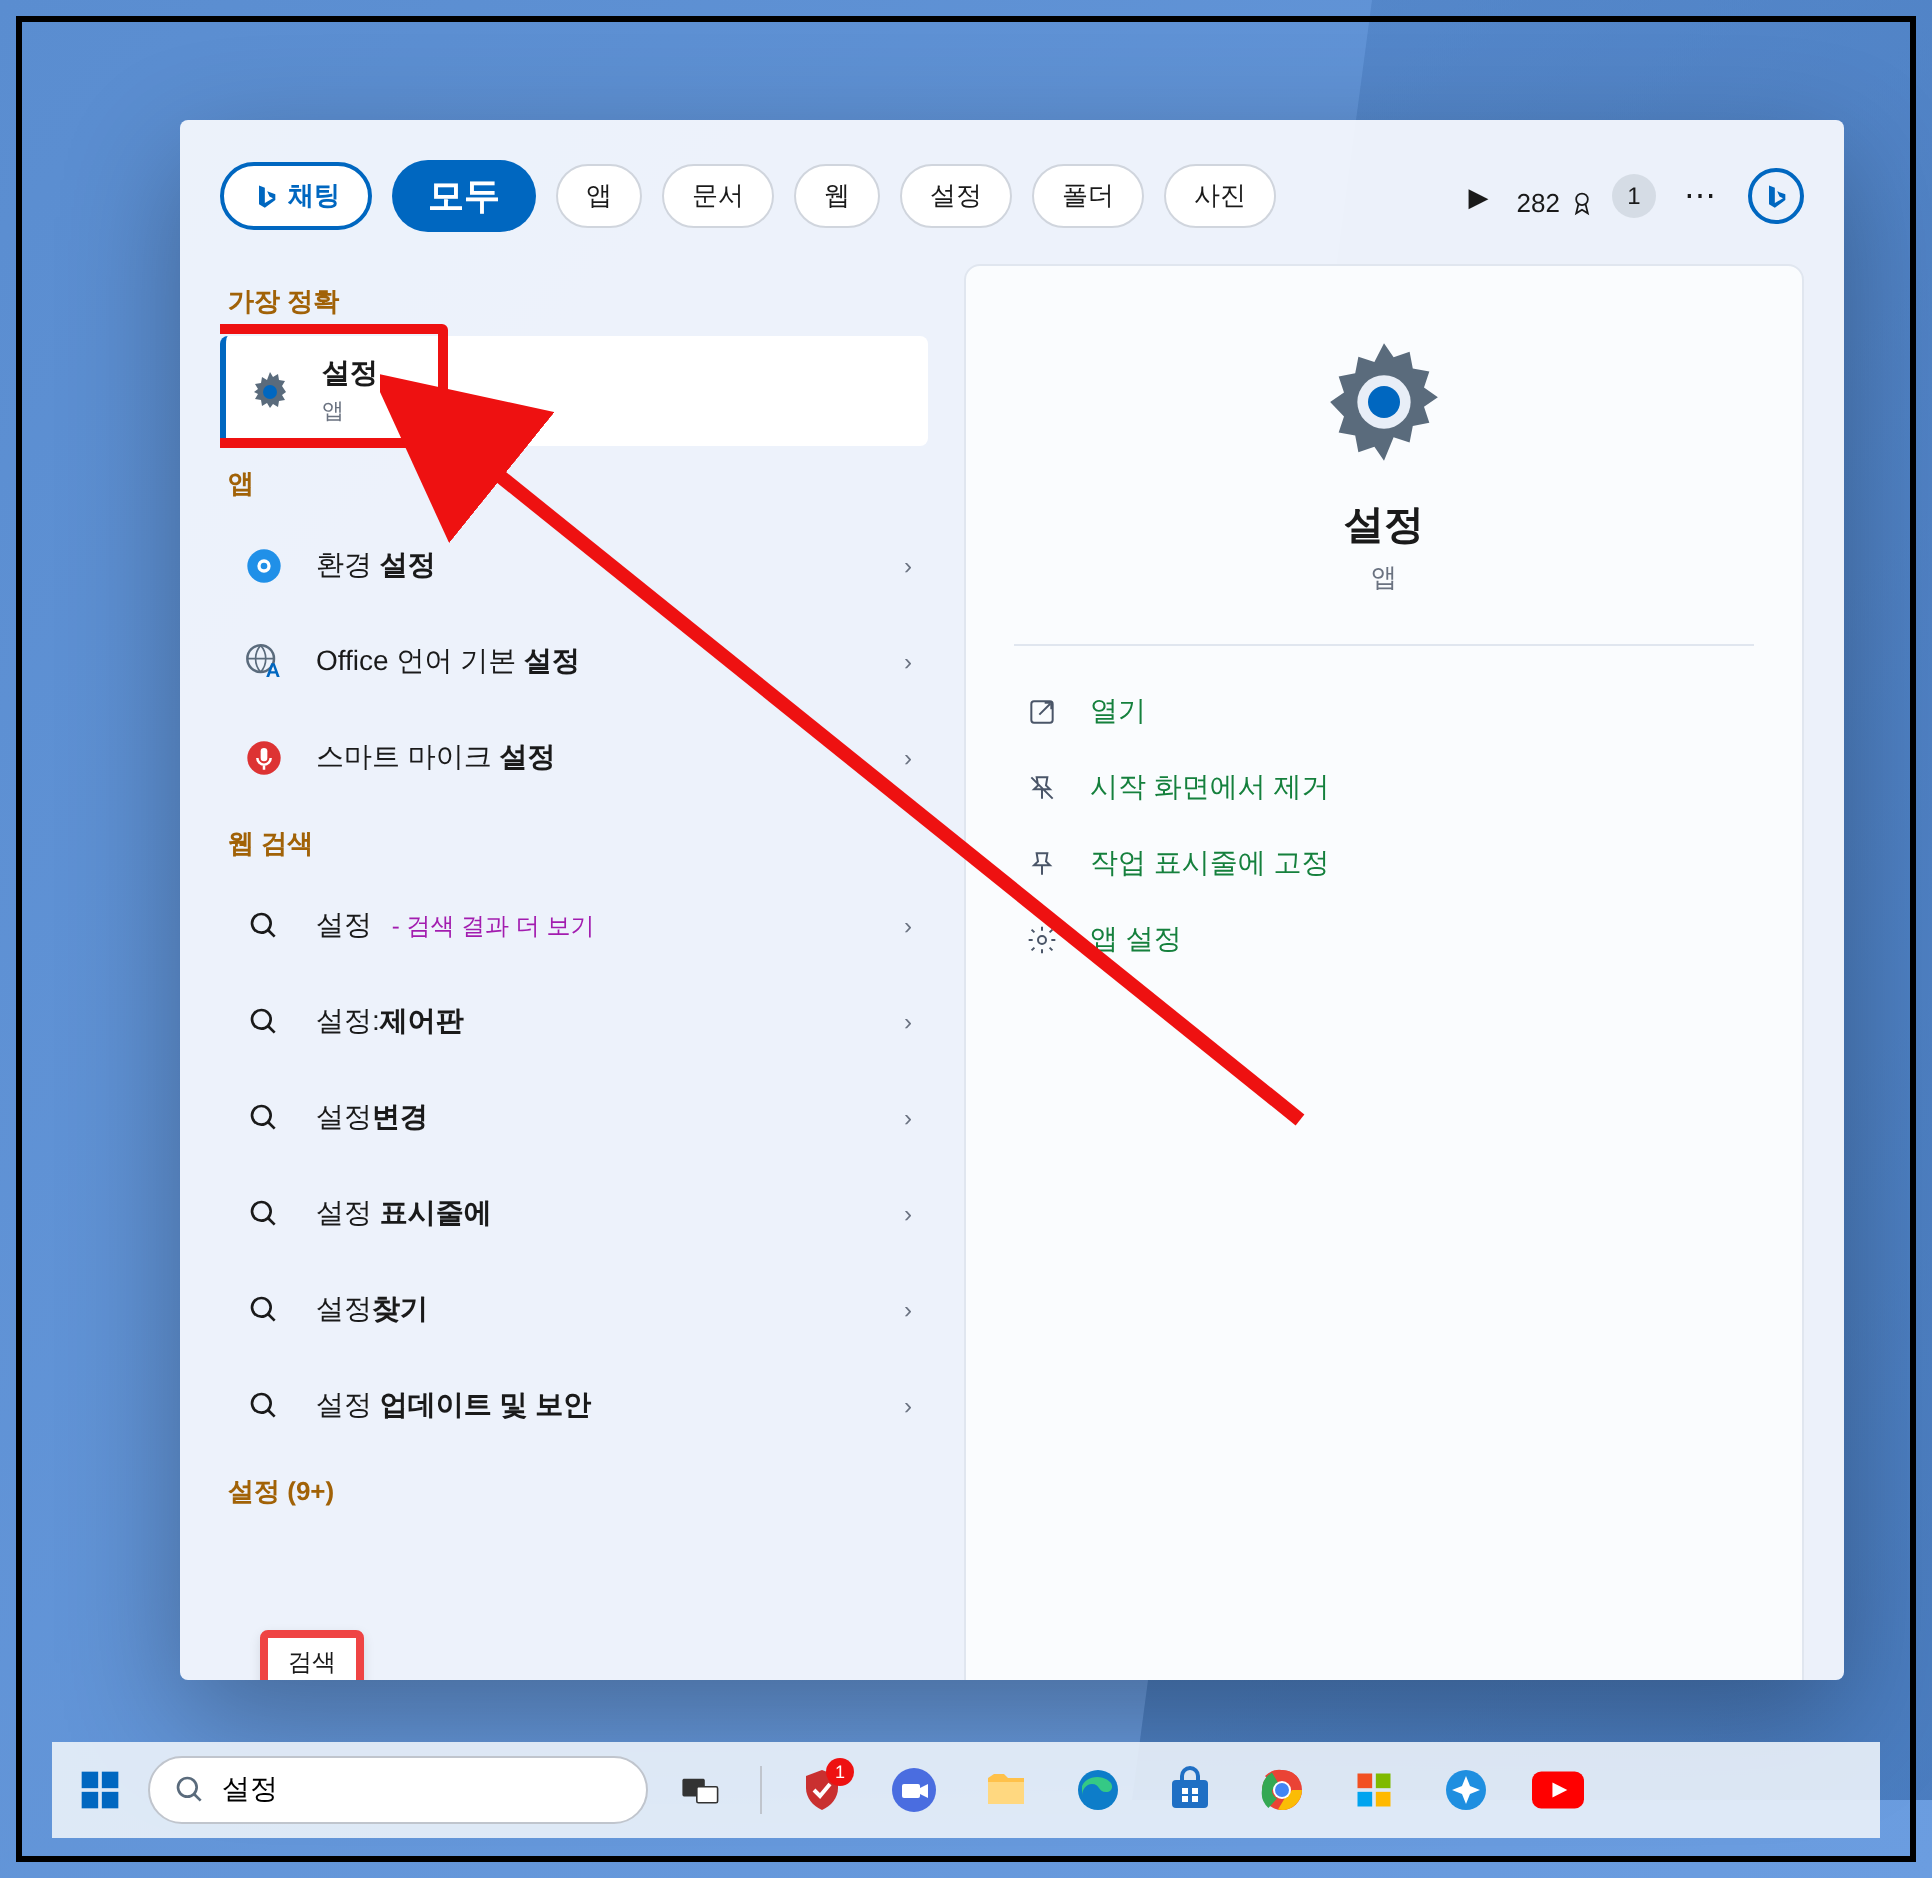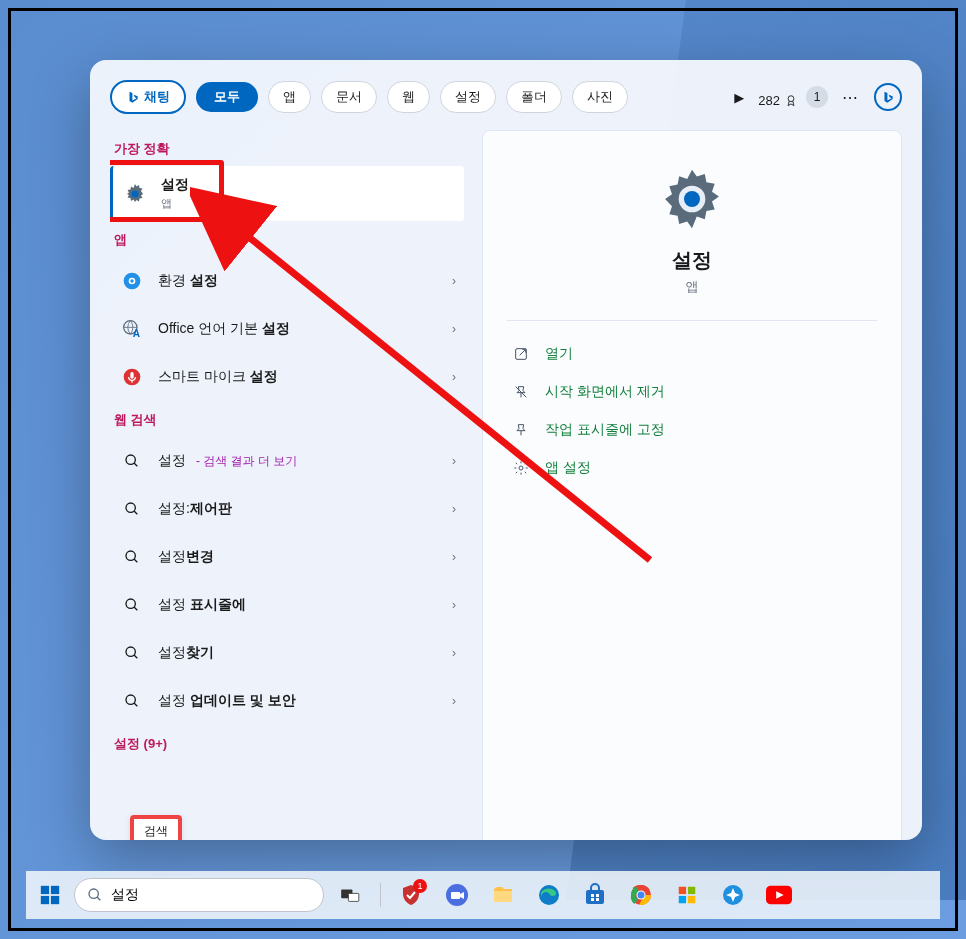--- a/index.html
+++ b/index.html
@@ -1,37 +1,37 @@
 <!DOCTYPE html>
 <html><head>
 <meta charset="utf-8">
 <style>
 * { margin: 0; padding: 0; box-sizing: border-box; font-family: 'Segoe UI', Arial, sans-serif; }
 body { width: 966px; height: 939px; background: linear-gradient(135deg, #5a8dd0 0%, #6b9de0 100%); position: relative; overflow: hidden; }
 .wallpaper-shapes { position: absolute; top: 0; right: 0; width: 400px; height: 900px; background: linear-gradient(135deg, #4a7dc0 0%, #3a6db0 50%, #2a5da0 100%); clip-path: polygon(30% 0, 100% 0, 100% 100%, 0 100%); opacity: 0.5; }
 .frame { position: absolute; top: 8px; left: 8px; right: 8px; bottom: 8px; border: 3px solid #000; pointer-events: none; z-index: 1000; }
 
-.search-panel { position: absolute; top: 60px; left: 90px; width: 832px; height: 780px; background: rgba(242, 246, 252, 0.96); border-radius: 16px; box-shadow: 0 20px 60px rgba(0,0,0,0.3); padding: 20px; overflow: hidden; }
+.search-panel { position: absolute; top: 60px; left: 90px; width: 832px; height: 780px; background: rgba(242, 246, 252, 0.96); border-radius: 4px; box-shadow: 0 20px 60px rgba(0,0,0,0.3); padding: 20px; overflow: hidden; }
 
 .tabs-row { display: flex; align-items: center; gap: 10px; margin-bottom: 16px; }
 .tab-chat { display: flex; align-items: center; gap: 4px; padding: 6px 14px; border: 2px solid #0067c0; border-radius: 20px; color: #0067c0; font-size: 13px; font-weight: 600; cursor: pointer; background: #fff; }
-.tab-all { padding: 6px 18px; background: #0067c0; color: #fff; border-radius: 20px; font-size: 13px; font-weight: 600; cursor: pointer; }
+.tab-all { padding: 6px 18px; background: #0067c0; color: #fff; border-radius: 20px; font-size: 18px; font-weight: 600; cursor: pointer; }
 .tab { padding: 6px 14px; border: 1px solid #d0d5dd; border-radius: 20px; font-size: 13px; color: #1a1a1a; cursor: pointer; background: #fff; }
 .tabs-spacer { flex: 1; }
 .play-icon { font-size: 13px; color: #1a1a1a; cursor: pointer; padding: 0 4px; }
 .points { font-size: 13px; color: #1a1a1a; display: flex; align-items: flex-end; gap: 4px; }
 .points-badge { width: 22px; height: 22px; border-radius: 50%; background: #d5dce5; display: flex; align-items: center; justify-content: center; font-size: 12px; margin-left: 4px; }
 .more-icon { font-size: 16px; color: #1a1a1a; cursor: pointer; padding: 0 4px; letter-spacing: 2px;}
 .bing-circle { width: 28px; height: 28px; border: 2px solid #0067c0; border-radius: 50%; display: flex; align-items: center; justify-content: center; cursor: pointer; }
 
 .main-content { display: flex; gap: 18px; height: 720px; }
 .left-col { flex: 1; overflow-y: auto; }
 .right-col { width: 420px; background: #fafcfe; border-radius: 8px; padding: 24px; border: 1px solid #e0e6ef; }
 
-.section-header { font-size: 13px; font-weight: 700; color: #be185d; margin: 10px 0 8px 4px; }
+.section-header { font-size: 13px; font-weight: 700; color: #a16207; margin: 10px 0 8px 4px; }
 
 .result-item { display: flex; align-items: center; padding: 10px 8px; border-radius: 6px; cursor: pointer; position: relative; }
 .result-highlighted { background: #fff; border-left: 3px solid #0067c0; border-radius: 4px; }
 .result-item .icon-slot { width: 28px; height: 28px; display: flex; align-items: center; justify-content: center; margin-right: 12px; }
 .result-title { font-size: 14px; color: #1a1a1a; }
 .result-title b { font-weight: 700; }
 .result-sub { font-size: 11px; color: #6a7280; margin-top: 2px; }
 .result-chevron { margin-left: auto; color: #6a7280; font-size: 12px; }
 .result-hint { font-size: 12px; color: #a21caf; margin-left: 6px; }
 

